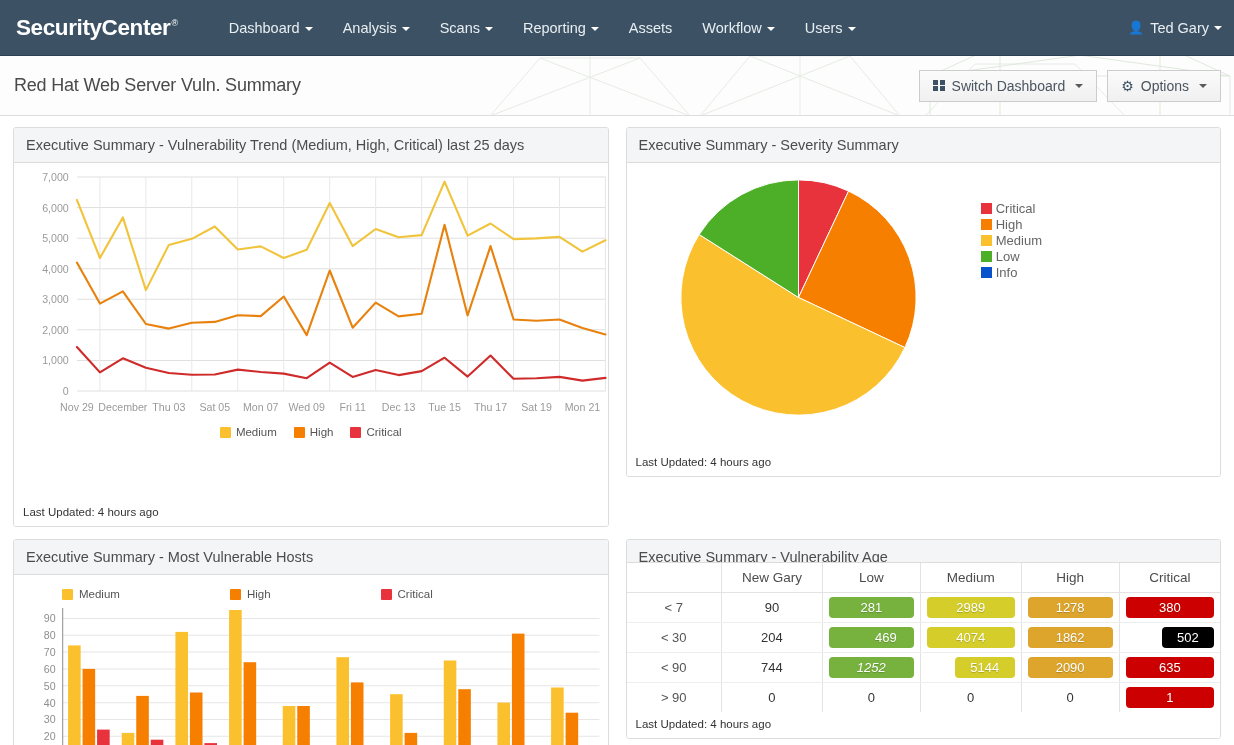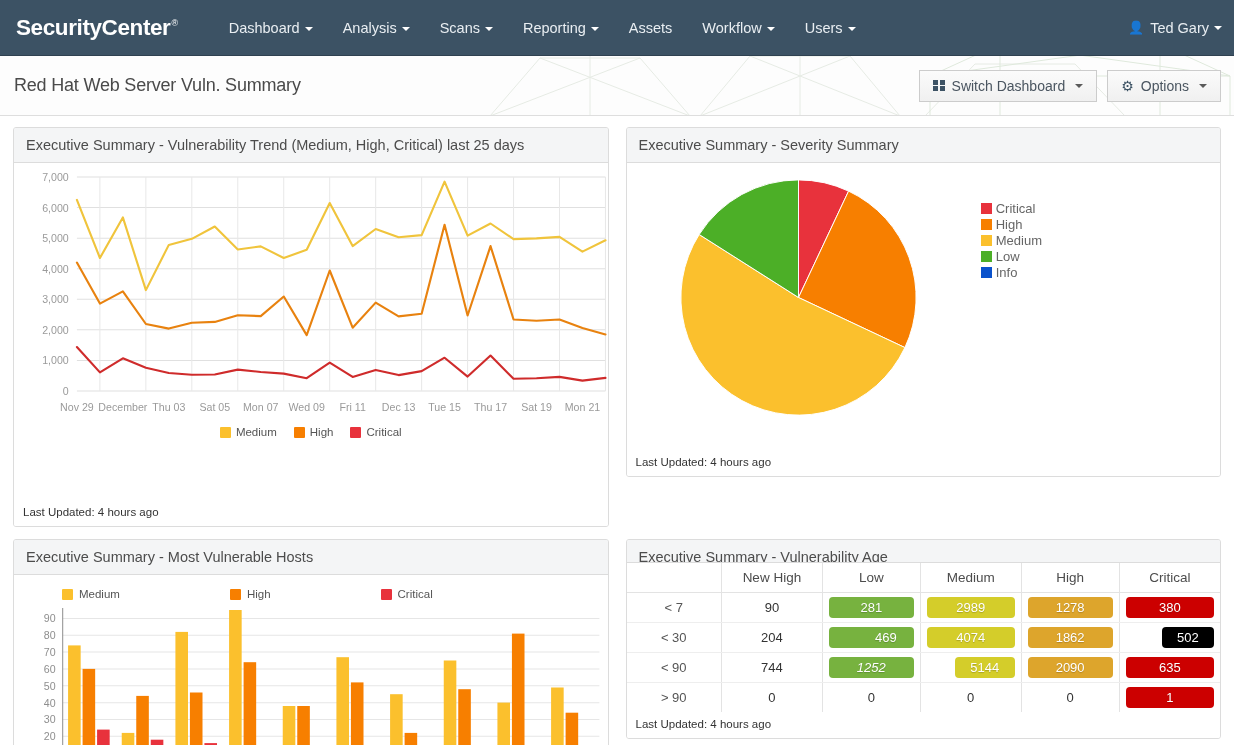--- a/index.html
+++ b/index.html
@@ -498,21 +498,21 @@
     </div>
   </div>
 
   <div class="panel panel-age">
     <div class="panel-head">Executive Summary - Vulnerability Age</div>
     <div class="panel-body">
       <table class="vuln-age">
         <thead>
           <tr>
             <th style="width:16%"></th>
-            <th style="width:17%">New High</th>
+            <th style="width:17%">New Gary</th>
             <th style="width:16.5%">Low</th>
             <th style="width:17%">Medium</th>
             <th style="width:16.5%">High</th>
             <th style="width:17%">Critical</th>
           </tr>
         </thead>
         <tbody id="age-tbody">
             <tr>
               <td>&lt; 7</td>
               <td>90</td>

